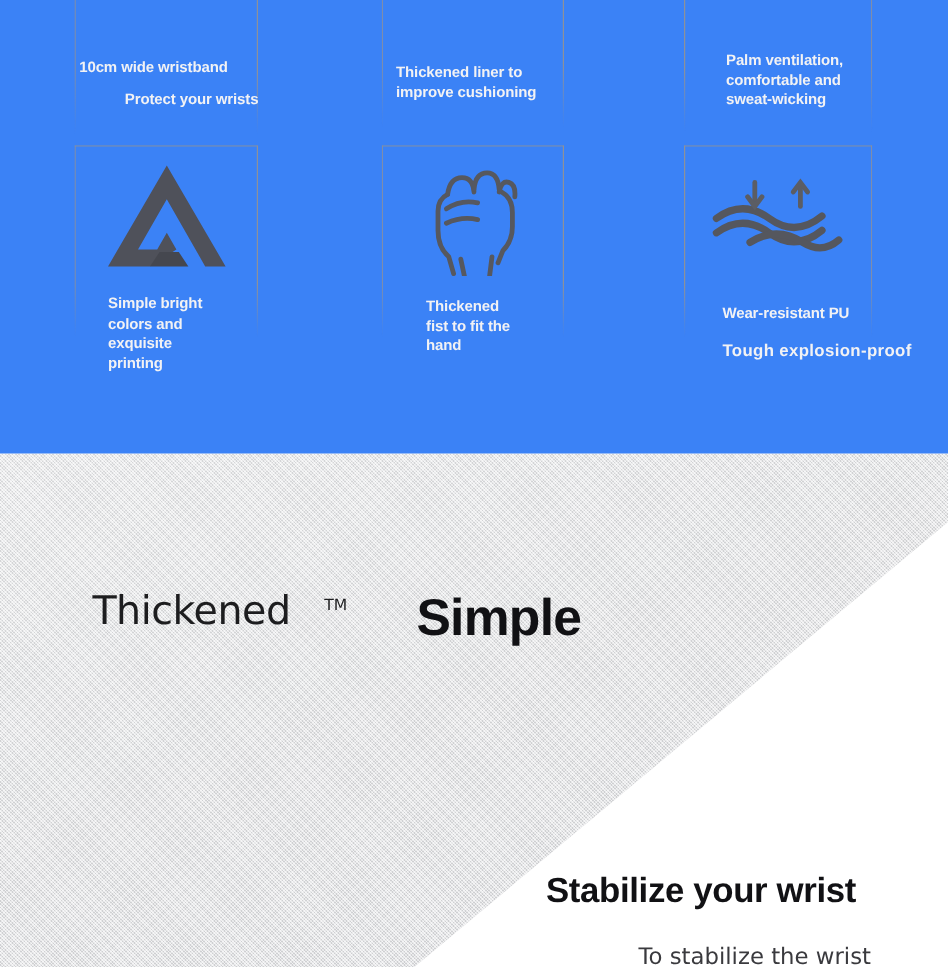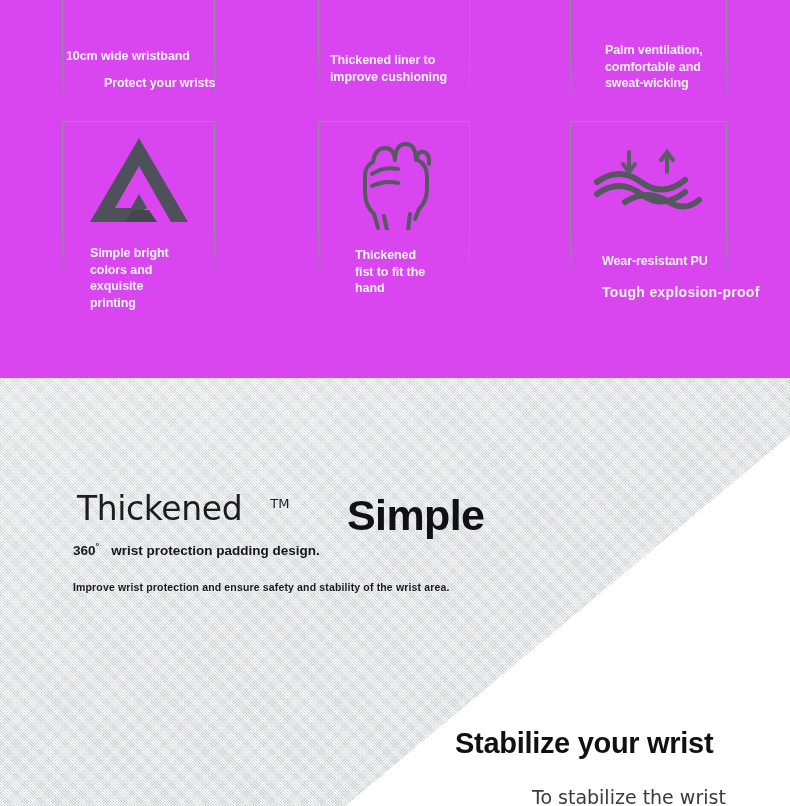--- a/index.html
+++ b/index.html
@@ -7,21 +7,21 @@
     width:790px;height:806px;
     background:#ffffff;
     font-family:"Liberation Sans", sans-serif;
     overflow:hidden;
   }
   .page{position:relative;width:790px;height:806px;overflow:hidden;background:#fff;}
 
   
   .dark-section{
     position:absolute;left:0;top:0;width:790px;height:378px;
-    background:#d946ef;
+    background:#3b82f6;
     overflow:hidden;
   }
 
   .feature-card{position:absolute;}
 
   
   .card-frame{
     position:absolute;
     border:1px solid #8e9199;
     box-sizing:border-box;
@@ -211,20 +211,18 @@
 
   </div>
 
   <div class="light-panel"></div>
   <div class="panel-shadow"></div>
 
   <div class="brand"><span>Thickened</span><sup>TM</sup></div>
 
   <div class="wrist-title">Simple</div>
 
-  <div class="brand-line"><span>360</span><span class="deg">°</span><span class="gap"></span><span>wrist protection padding design.</span></div>
-
-  <div class="brand-note">Improve wrist protection and ensure safety and stability of the wrist area.</div>
+
 
   <div class="stabilize-title">Stabilize your wrist</div>
   <div class="stabilize-sub">To stabilize the wrist</div>
 
 </div>
 
 </body></html>

